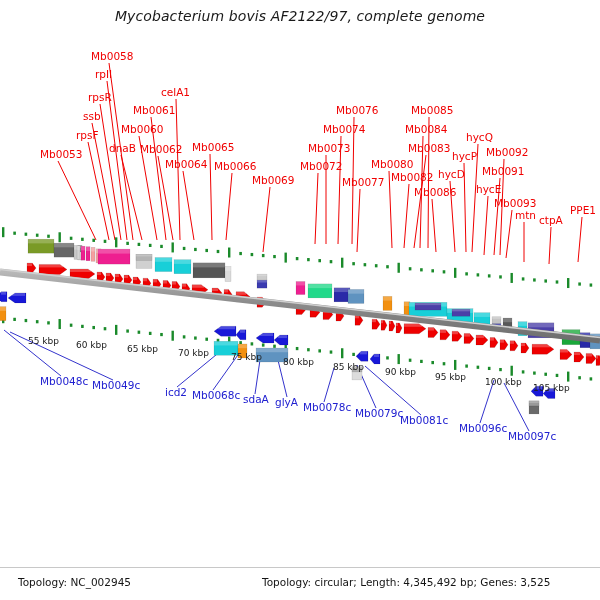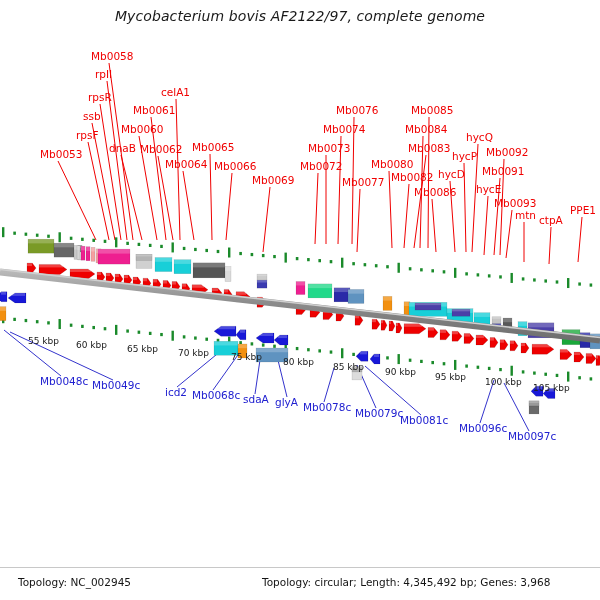--- a/index.html
+++ b/index.html
@@ -479,16 +479,16 @@
         <text x="333" y="370" class="lbl-rule">85 kbp</text>
         <text x="385" y="375" class="lbl-rule">90 kbp</text>
         <text x="435" y="380" class="lbl-rule">95 kbp</text>
         <text x="485" y="385" class="lbl-rule">100 kbp</text>
         <text x="533" y="391" class="lbl-rule">105 kbp</text>
       </g>
   </svg>
 
   <div class="footer">
     <div class="acc">Topology: NC_002945</div>
-    <div class="topo">Topology: circular; Length: 4,345,492 bp; Genes: 3,968</div>
+    <div class="topo">Topology: circular; Length: 4,345,492 bp; Genes: 3,525</div>
   </div>
 
 </div>
 
 </body></html>

